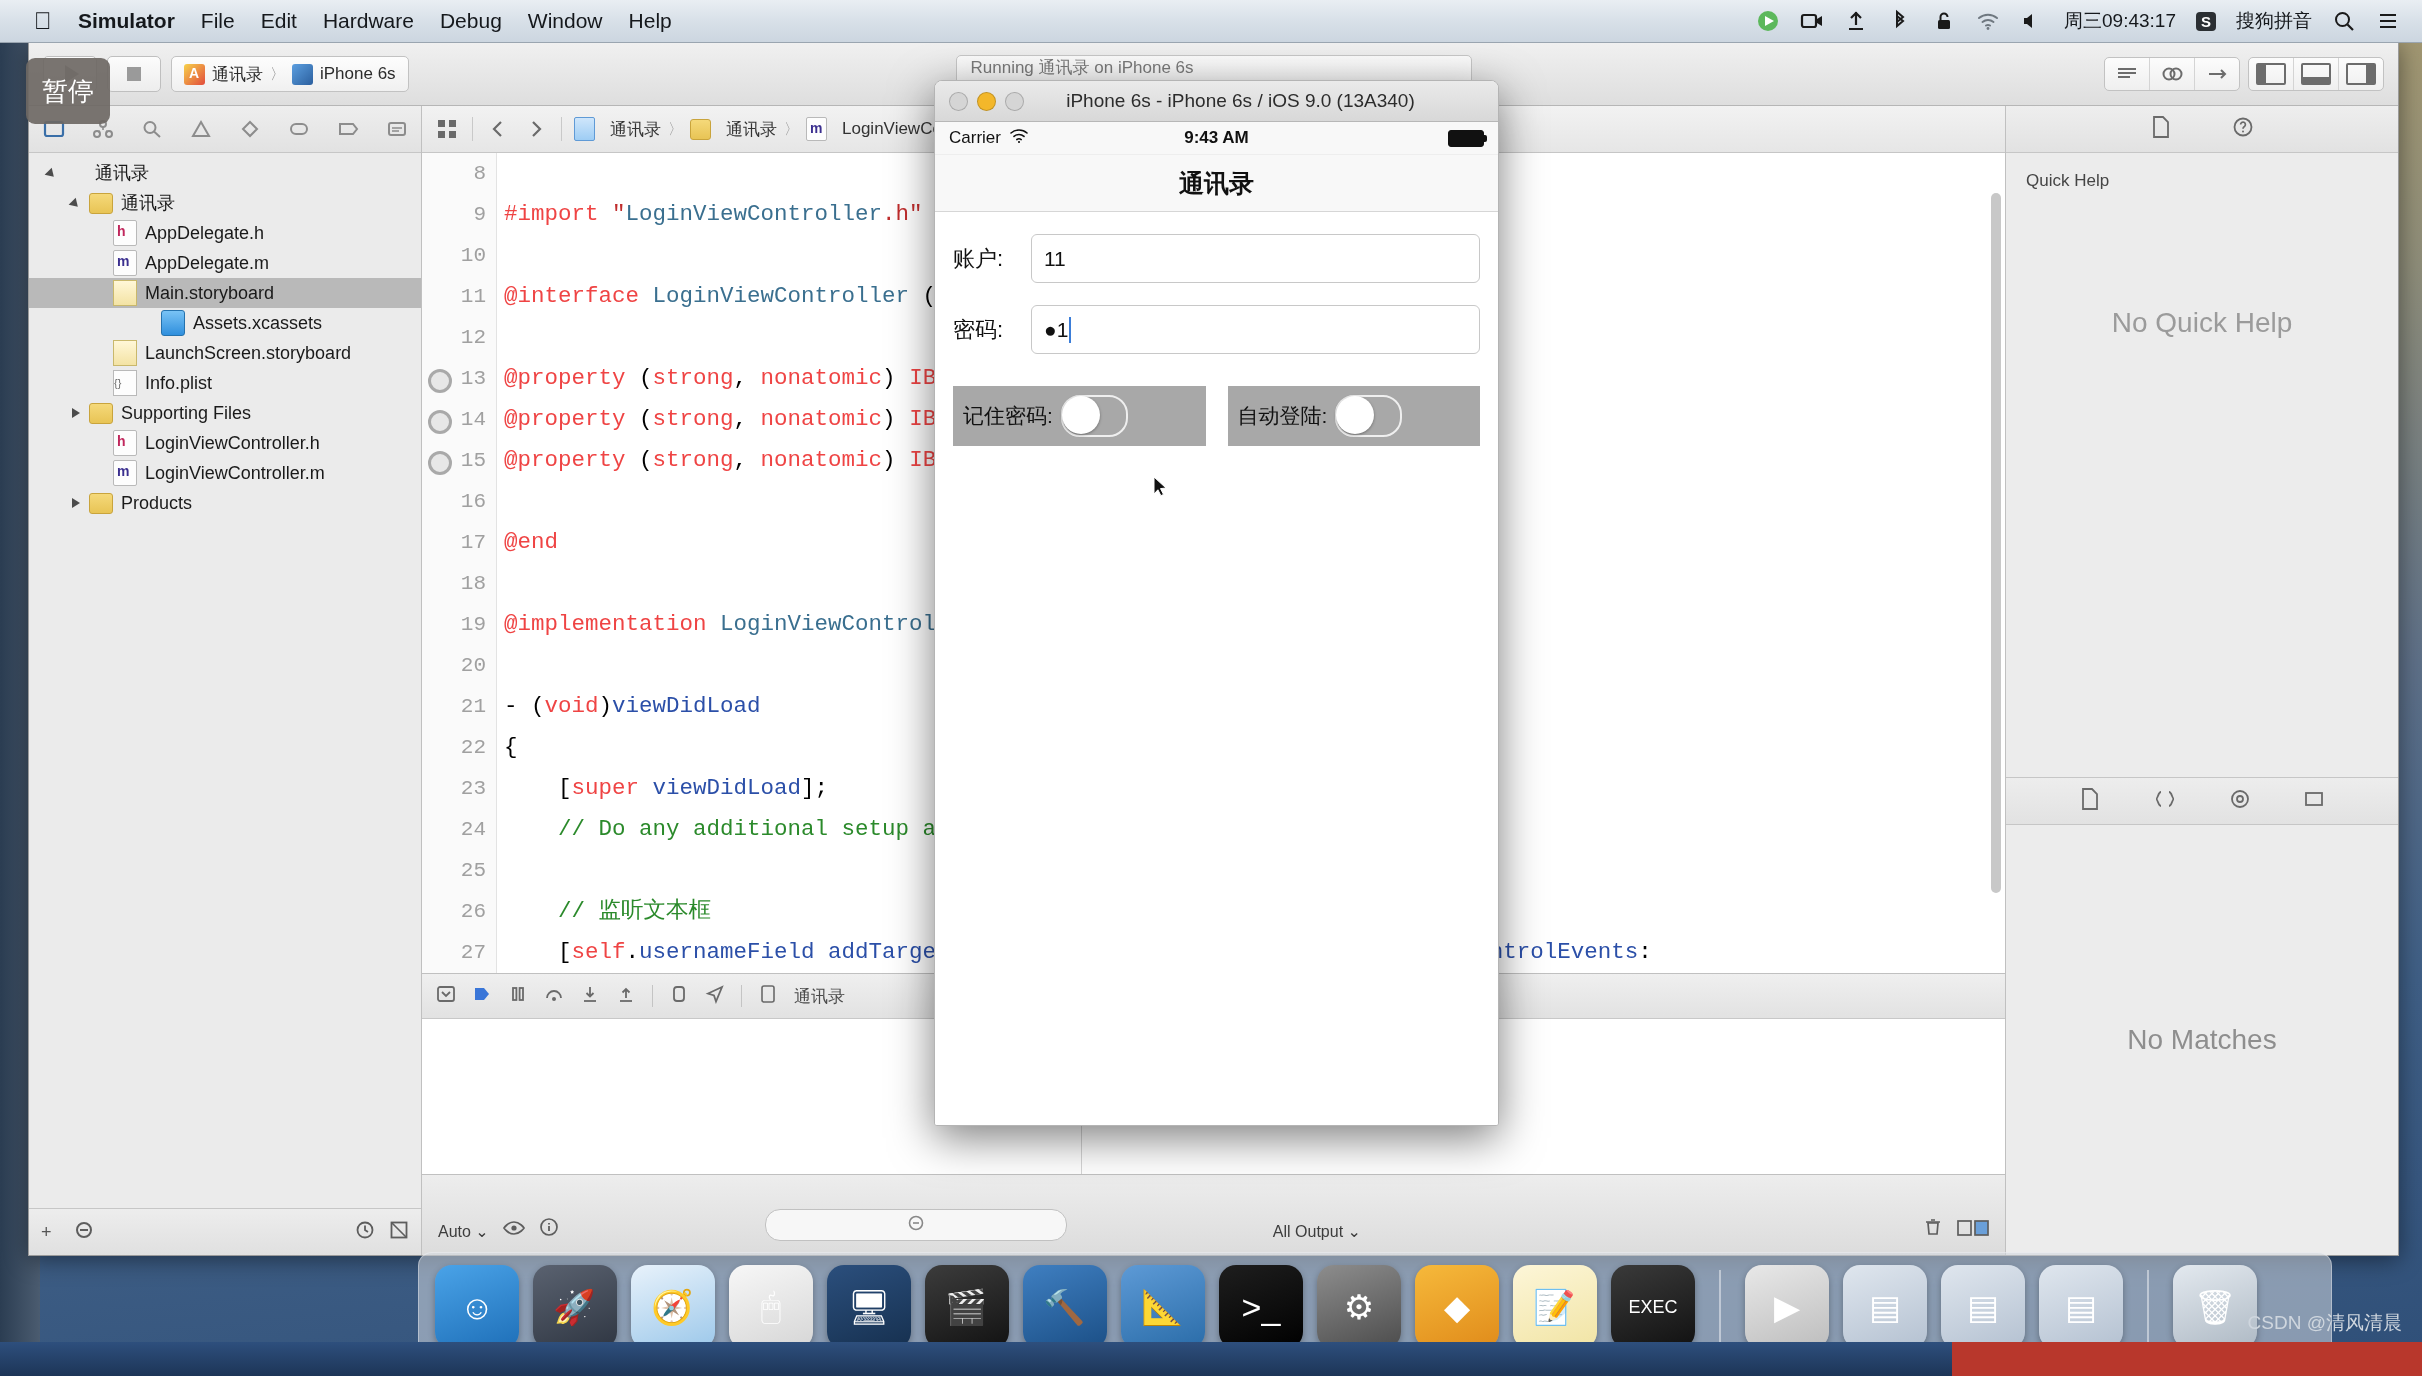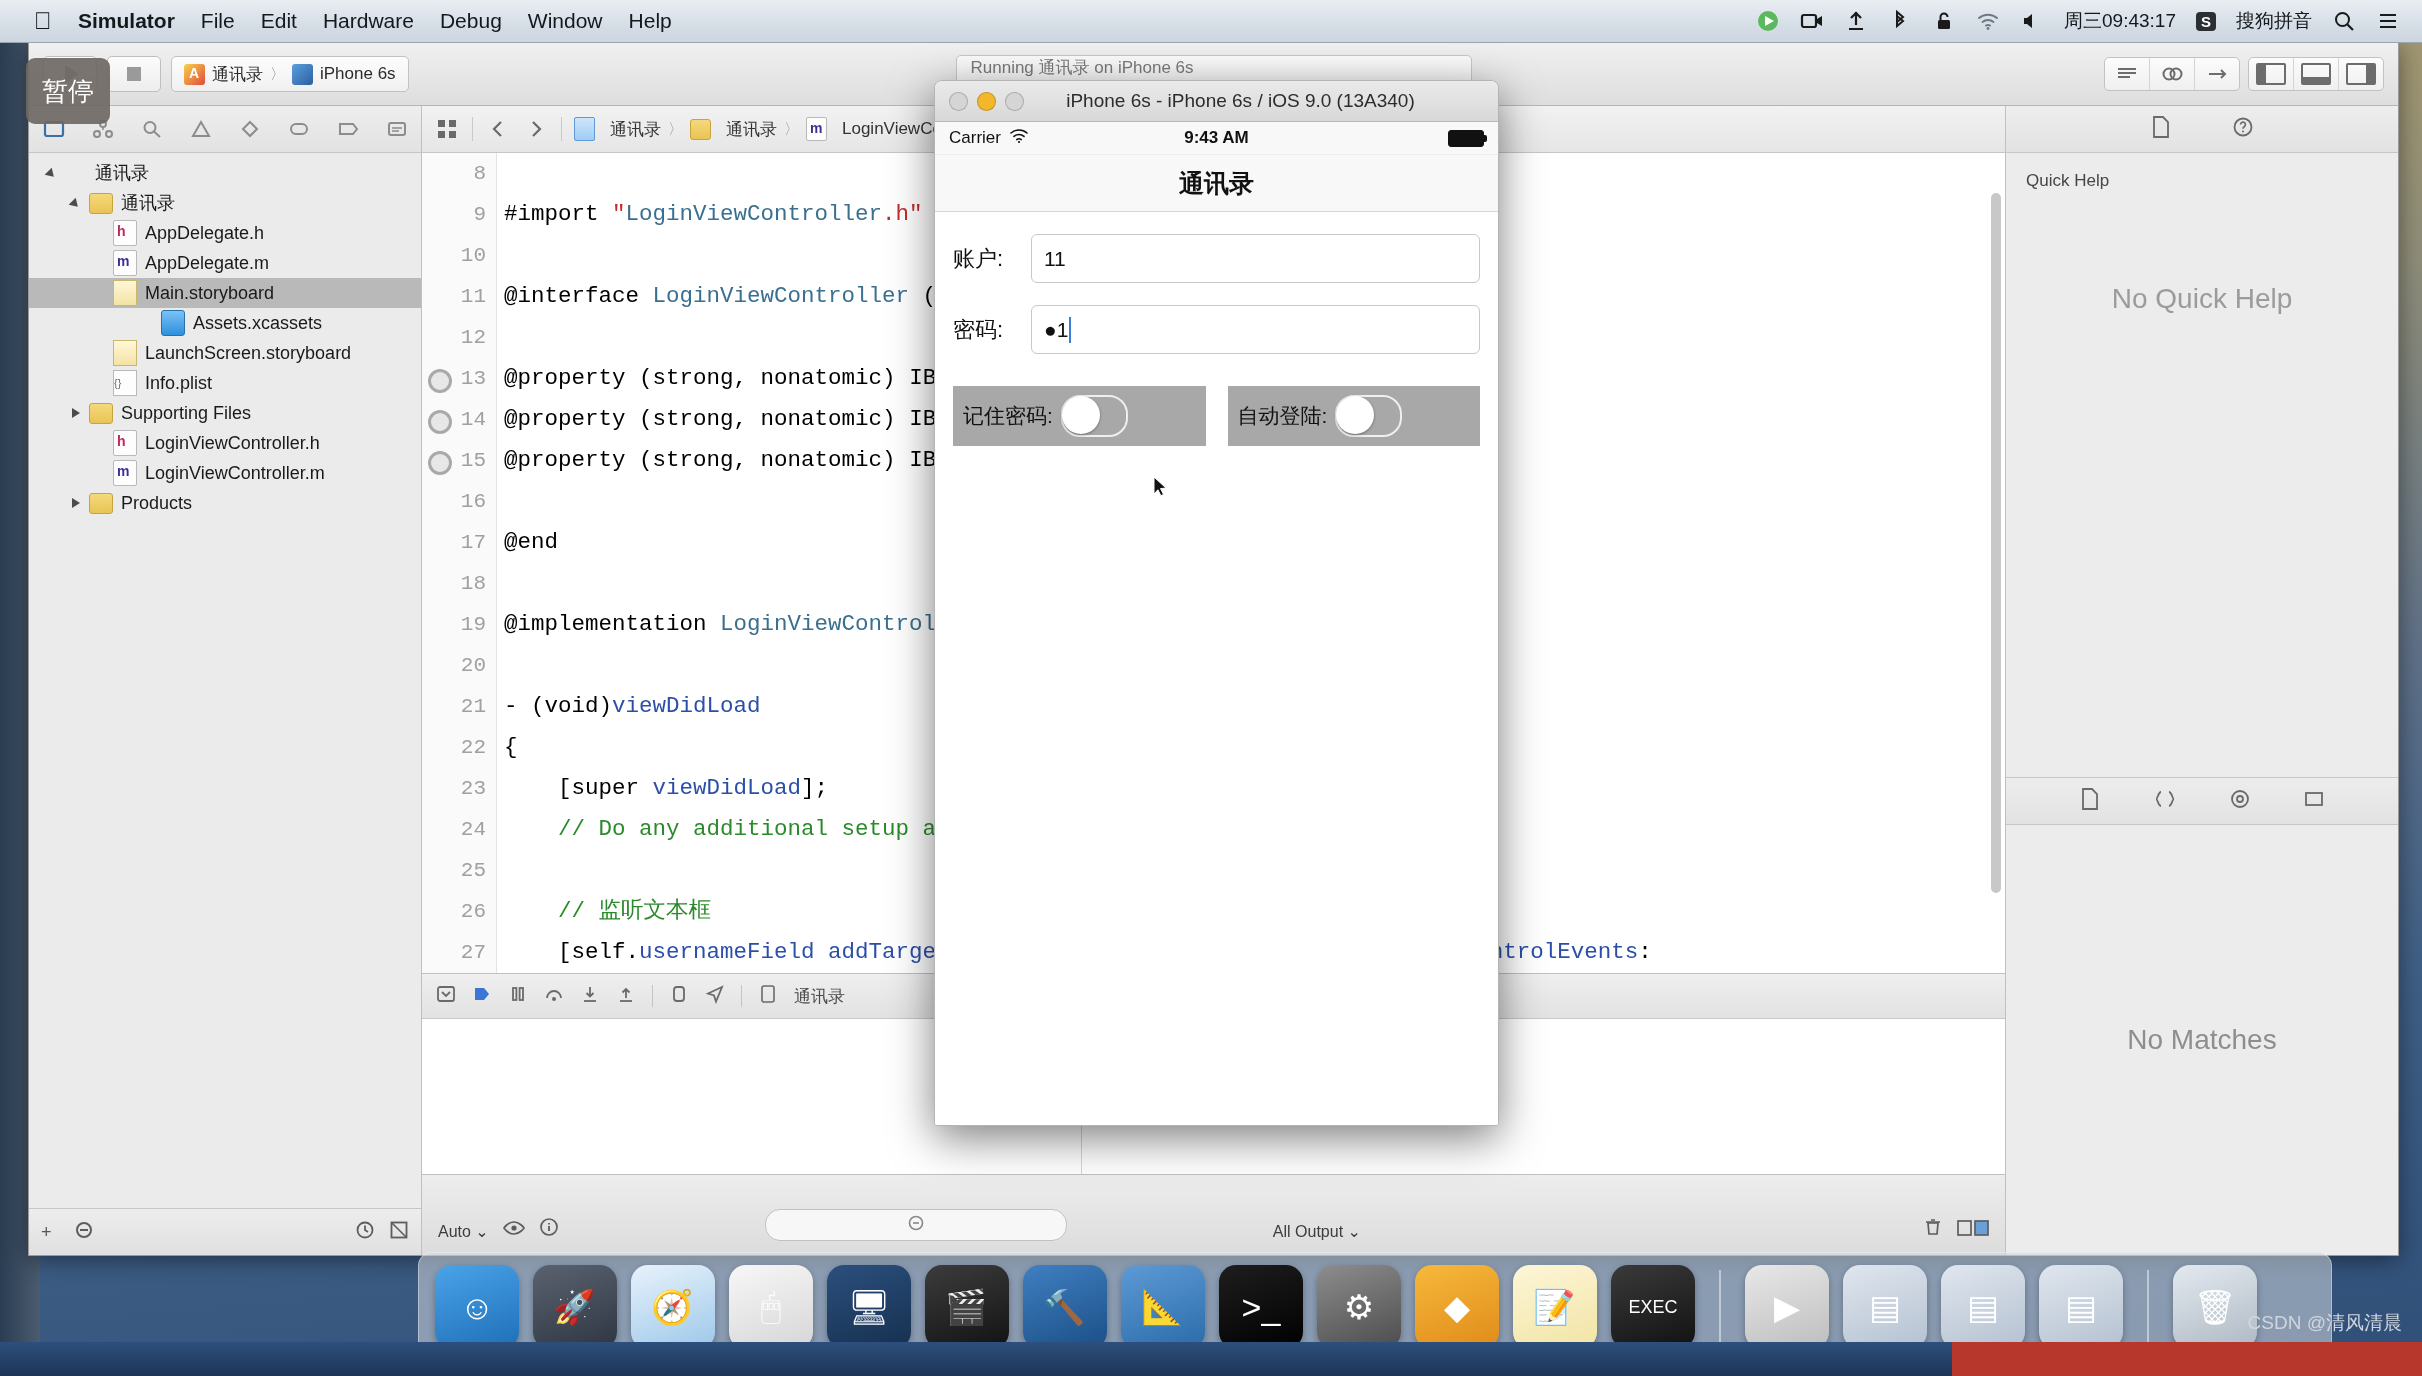--- a/index.html
+++ b/index.html
@@ -107,21 +107,21 @@
   .crumb .chev{color:#9a9a9a;font-size:15px;}
   #code{flex:1;position:relative;overflow:hidden;background:#fff;
     font-family:"Liberation Mono","DejaVu Sans Mono",monospace;font-size:22.5px;line-height:41px;}
   #gutter{position:absolute;left:0;top:0;bottom:0;width:74px;background:#fafafa;
     border-right:1px solid #e3e3e3;text-align:right;color:#a0a0a0;font-size:21px;}
   #gutter .g{height:41px;line-height:41px;padding-right:10px;position:relative;}
   .bp{position:absolute;left:6px;top:11px;width:18px;height:18px;border-radius:50%;
     border:3px solid #a9a9a9;background:#e7e7e7;}
   #codelines{position:absolute;left:82px;top:0;right:0;bottom:0;white-space:pre;}
   #codelines .ln{height:41px;line-height:41px;}
-  .kw{color:#000000;} .str{color:#c02d2d;} .cls{color:#3a6f8f;}
+  .kw{color:#ef4444;} .str{color:#c02d2d;} .cls{color:#3a6f8f;}
   .cmt{color:#2b8a2b;} .prop{color:#2b4fa8;}
   #code-scroll{position:absolute;right:4px;top:40px;width:10px;height:700px;
     background:#c8c8c8;border-radius:5px;}
   
   #console{height:200px;border-top:1px solid #c0c0c0;background:#fff;display:flex;flex-direction:column;}
   #dbgbar{height:44px;background:linear-gradient(180deg,#efefef,#e2e2e2);
     border-bottom:1px solid #c8c8c8;display:flex;align-items:center;gap:16px;padding:0 14px;
     font-size:17px;color:#4a4a4a;}
   #dbgbar .sep{width:1px;height:22px;background:#c4c4c4;}
   #console-body{flex:1;display:flex;}
@@ -129,21 +129,21 @@
   #outpane{flex:1.4;background:#fff;}
   #xc-bottom{height:52px;background:linear-gradient(180deg,#ededed,#dcdcdc);
     border-top:1px solid #c0c0c0;display:flex;align-items:flex-end;padding:14px 16px;
     font-size:16px;color:#3d3d3d;gap:14px;}
   
   #utilities{width:392px;background:#ececec;border-left:1px solid #c0c0c0;display:flex;flex-direction:column;}
   #ut-tabs{height:46px;display:flex;align-items:center;justify-content:center;gap:60px;
     background:linear-gradient(180deg,#eeeeee,#e2e2e2);border-bottom:1px solid #c6c6c6;color:#6e6e6e;}
   #qh{flex:1;padding:18px 20px 0 20px;}
   #qh .ttl{font-size:17px;color:#454545;margin-bottom:30px;}
-  #qh .none{font-size:28px;color:#9b9b9b;text-align:center;margin-top:92px;}
+  #qh .none{font-size:28px;color:#9b9b9b;text-align:center;margin-top:116px;}
   #ut-split{height:46px;border-top:1px solid #c6c6c6;border-bottom:1px solid #c6c6c6;
     display:flex;align-items:center;justify-content:center;gap:52px;
     background:linear-gradient(180deg,#ededed,#e2e2e2);color:#6e6e6e;}
   #ut-lower{height:430px;display:flex;align-items:center;justify-content:center;}
   #ut-lower .none{font-size:28px;color:#8e8e8e;}
   
   #sim{position:absolute;left:934px;top:80px;width:563px;height:1044px;
     background:#fff;border-radius:8px 8px 3px 3px;box-shadow:0 12px 44px rgba(0,0,0,.5);
     overflow:hidden;z-index:30;border:1px solid #b4b4b4;}
   #sim-title{height:40px;background:linear-gradient(180deg,#eaeaea,#d8d8d8);

